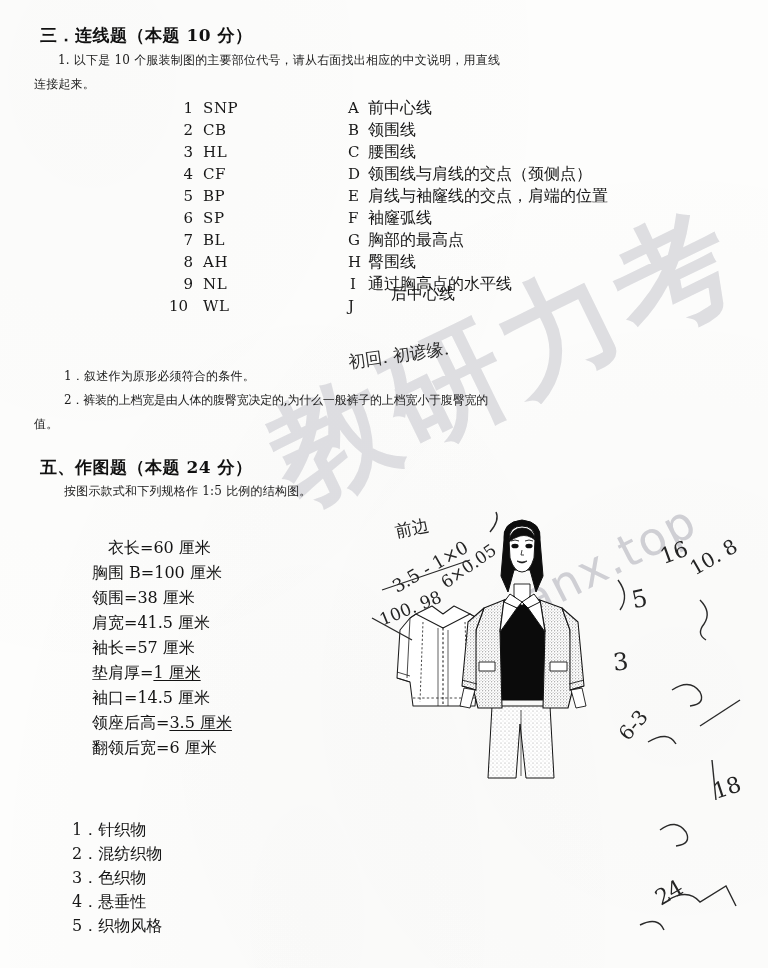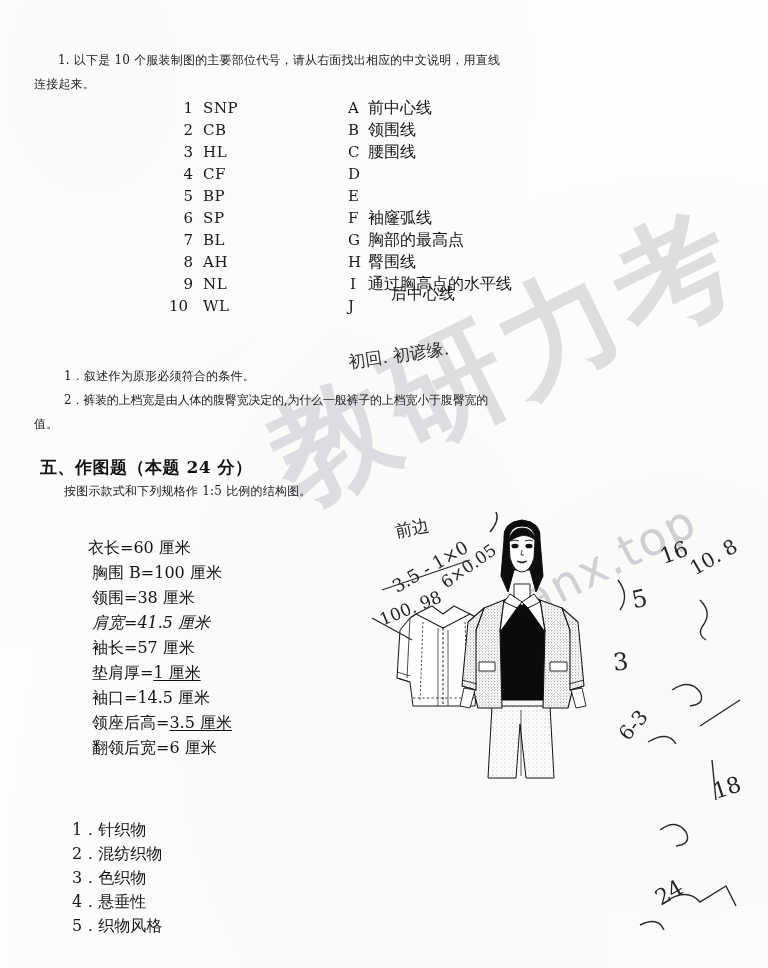--- a/index.html
+++ b/index.html
@@ -305,20 +305,21 @@
       <path d="M712 760 L716 800"></path>
       <path d="M660 830 Q676 818 686 832 Q692 844 676 846"></path>
       <path d="M668 900 Q688 888 700 902 L726 886 L736 906"></path>
       <path d="M640 925 Q658 916 664 930"></path>
       <path d="M618 580 Q630 596 620 610"></path>
     </svg>
   </div>
 
   <div id="content">
 
+    <div class="sec-head" style="left:40px; top:24px;">三．连线题（本题 10 分）</div>
 
     <div class="body-line" style="left:58px; top:52px;">1. 以下是 10 个服装制图的主要部位代号，请从右面找出相应的中文说明，用直线</div>
     <div class="body-line" style="left:34px; top:76px;">连接起来。</div>
 
     <div class="match-num" style="left:167px; top:99px;">1</div>
     <div class="match-code" style="left:203px; top:99px;">SNP</div>
     <div class="match-num" style="left:167px; top:121px;">2</div>
     <div class="match-code" style="left:203px; top:121px;">CB</div>
     <div class="match-num" style="left:167px; top:143px;">3</div>
     <div class="match-code" style="left:203px; top:143px;">HL</div>
@@ -337,49 +338,51 @@
     <div class="match-num" style="left:162px; top:297px;">10</div>
     <div class="match-code" style="left:203px; top:297px;">WL</div>
 
     <div class="match-letter" style="left:348px; top:99px;">A</div>
     <div class="match-desc" style="left:368px; top:98px;">前中心线</div>
     <div class="match-letter" style="left:348px; top:121px;">B</div>
     <div class="match-desc" style="left:368px; top:120px;">领围线</div>
     <div class="match-letter" style="left:348px; top:143px;">C</div>
     <div class="match-desc" style="left:368px; top:142px;">腰围线</div>
     <div class="match-letter" style="left:348px; top:165px;">D</div>
+    <div class="match-desc" style="left:368px; top:164px;">领围线与肩线的交点（颈侧点）</div>
     <div class="match-letter" style="left:348px; top:187px;">E</div>
+    <div class="match-desc" style="left:368px; top:186px;">肩线与袖窿线的交点，肩端的位置</div>
     <div class="match-letter" style="left:348px; top:209px;">F</div>
     <div class="match-desc" style="left:368px; top:208px;">袖窿弧线</div>
     <div class="match-letter" style="left:348px; top:231px;">G</div>
     <div class="match-desc" style="left:368px; top:230px;">胸部的最高点</div>
     <div class="match-letter" style="left:348px; top:253px;">H</div>
     <div class="match-desc" style="left:368px; top:252px;">臀围线</div>
     <div class="match-letter" style="left:350px; top:275px;">I</div>
     <div class="match-desc" style="left:368px; top:274px;">通过胸高点的水平线</div>
     <div class="match-letter" style="left:348px; top:297px;">J</div>
     <div class="match-desc" style="left:368px; top:284px;margin-left:23px;">后中心线</div>
 
     <div class="body-line" style="left:64px; top:368px;">1．叙述作为原形必须符合的条件。</div>
     <div class="body-line tight" style="left:64px; top:392px;">2．裤装的上档宽是由人体的腹臀宽决定的,为什么一般裤子的上档宽小于腹臀宽的</div>
     <div class="body-line" style="left:34px; top:416px;">值。</div>
 
     <div class="sec-head" style="left:40px; top:456px;">五、作图题（本题 24 分）</div>
     <div class="body-line" style="left:64px; top:483px;">按图示款式和下列规格作 1:5 比例的结构图。</div>
 
-    <div class="spec-line" style="left:88px; top:538px;">
+    <div class="spec-line" style="left:108px; top:538px;">
       <span>衣长=60 厘米</span><u></u>
     </div>
     <div class="spec-line" style="left:92px; top:563px;text-align:right;">
       <span>胸围 B=100 厘米</span><u></u>
     </div>
     <div class="spec-line" style="left:92px; top:588px;">
       <span>领围=38 厘米</span><u></u>
     </div>
-    <div class="spec-line" style="left:92px; top:613px;font-style:italic;">
+    <div class="spec-line" style="left:92px; top:613px;">
       <span>肩宽=41.5 厘米</span><u></u>
     </div>
     <div class="spec-line" style="left:92px; top:638px;">
       <span>袖长=57 厘米</span><u></u>
     </div>
     <div class="spec-line" style="left:92px; top:663px;">
       <span>垫肩厚=</span><u>1 厘米</u>
     </div>
     <div class="spec-line" style="left:92px; top:688px;">
       <span>袖口=14.5 厘米</span><u></u>

